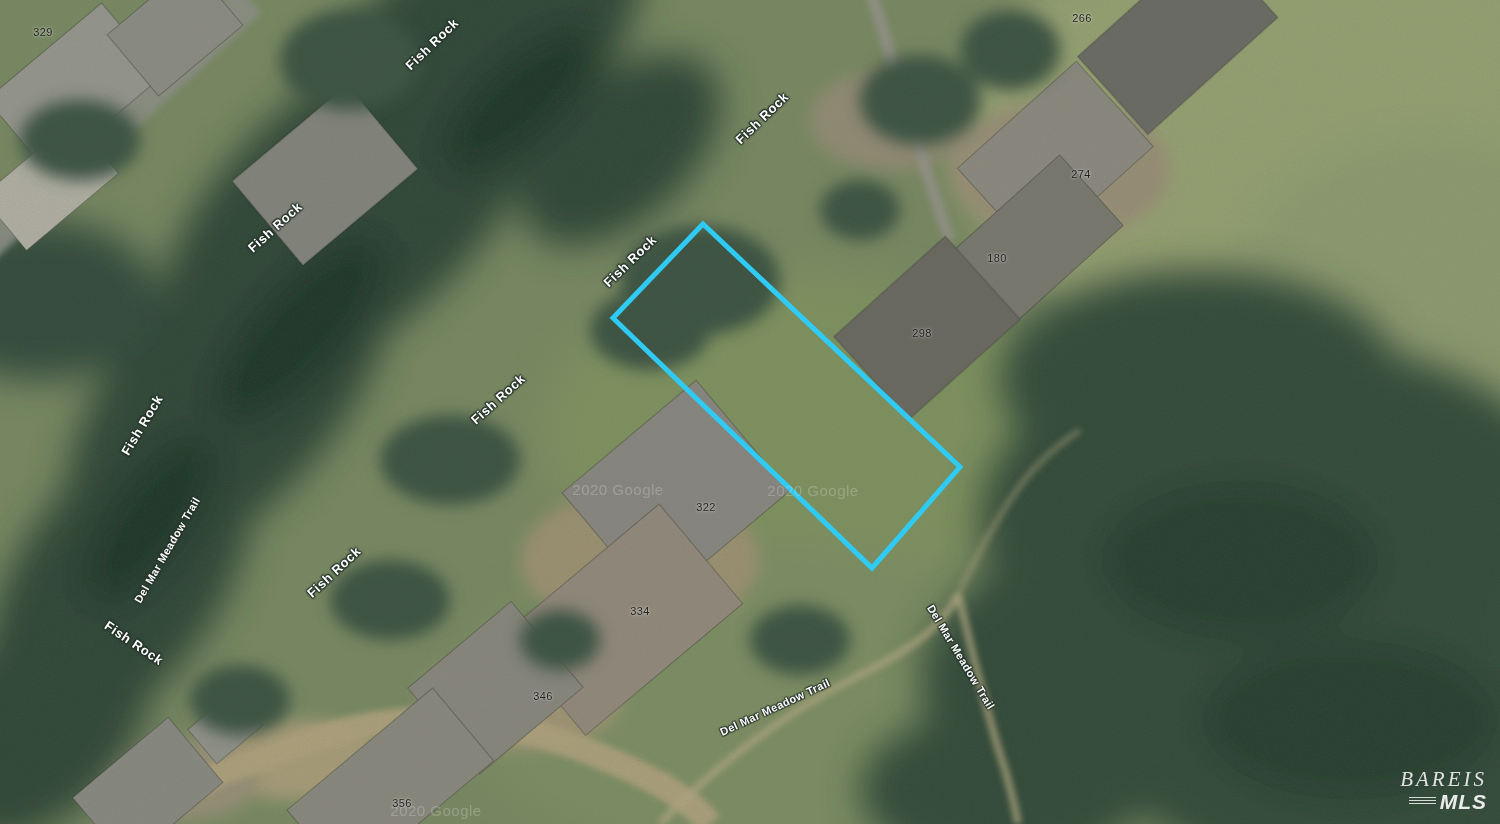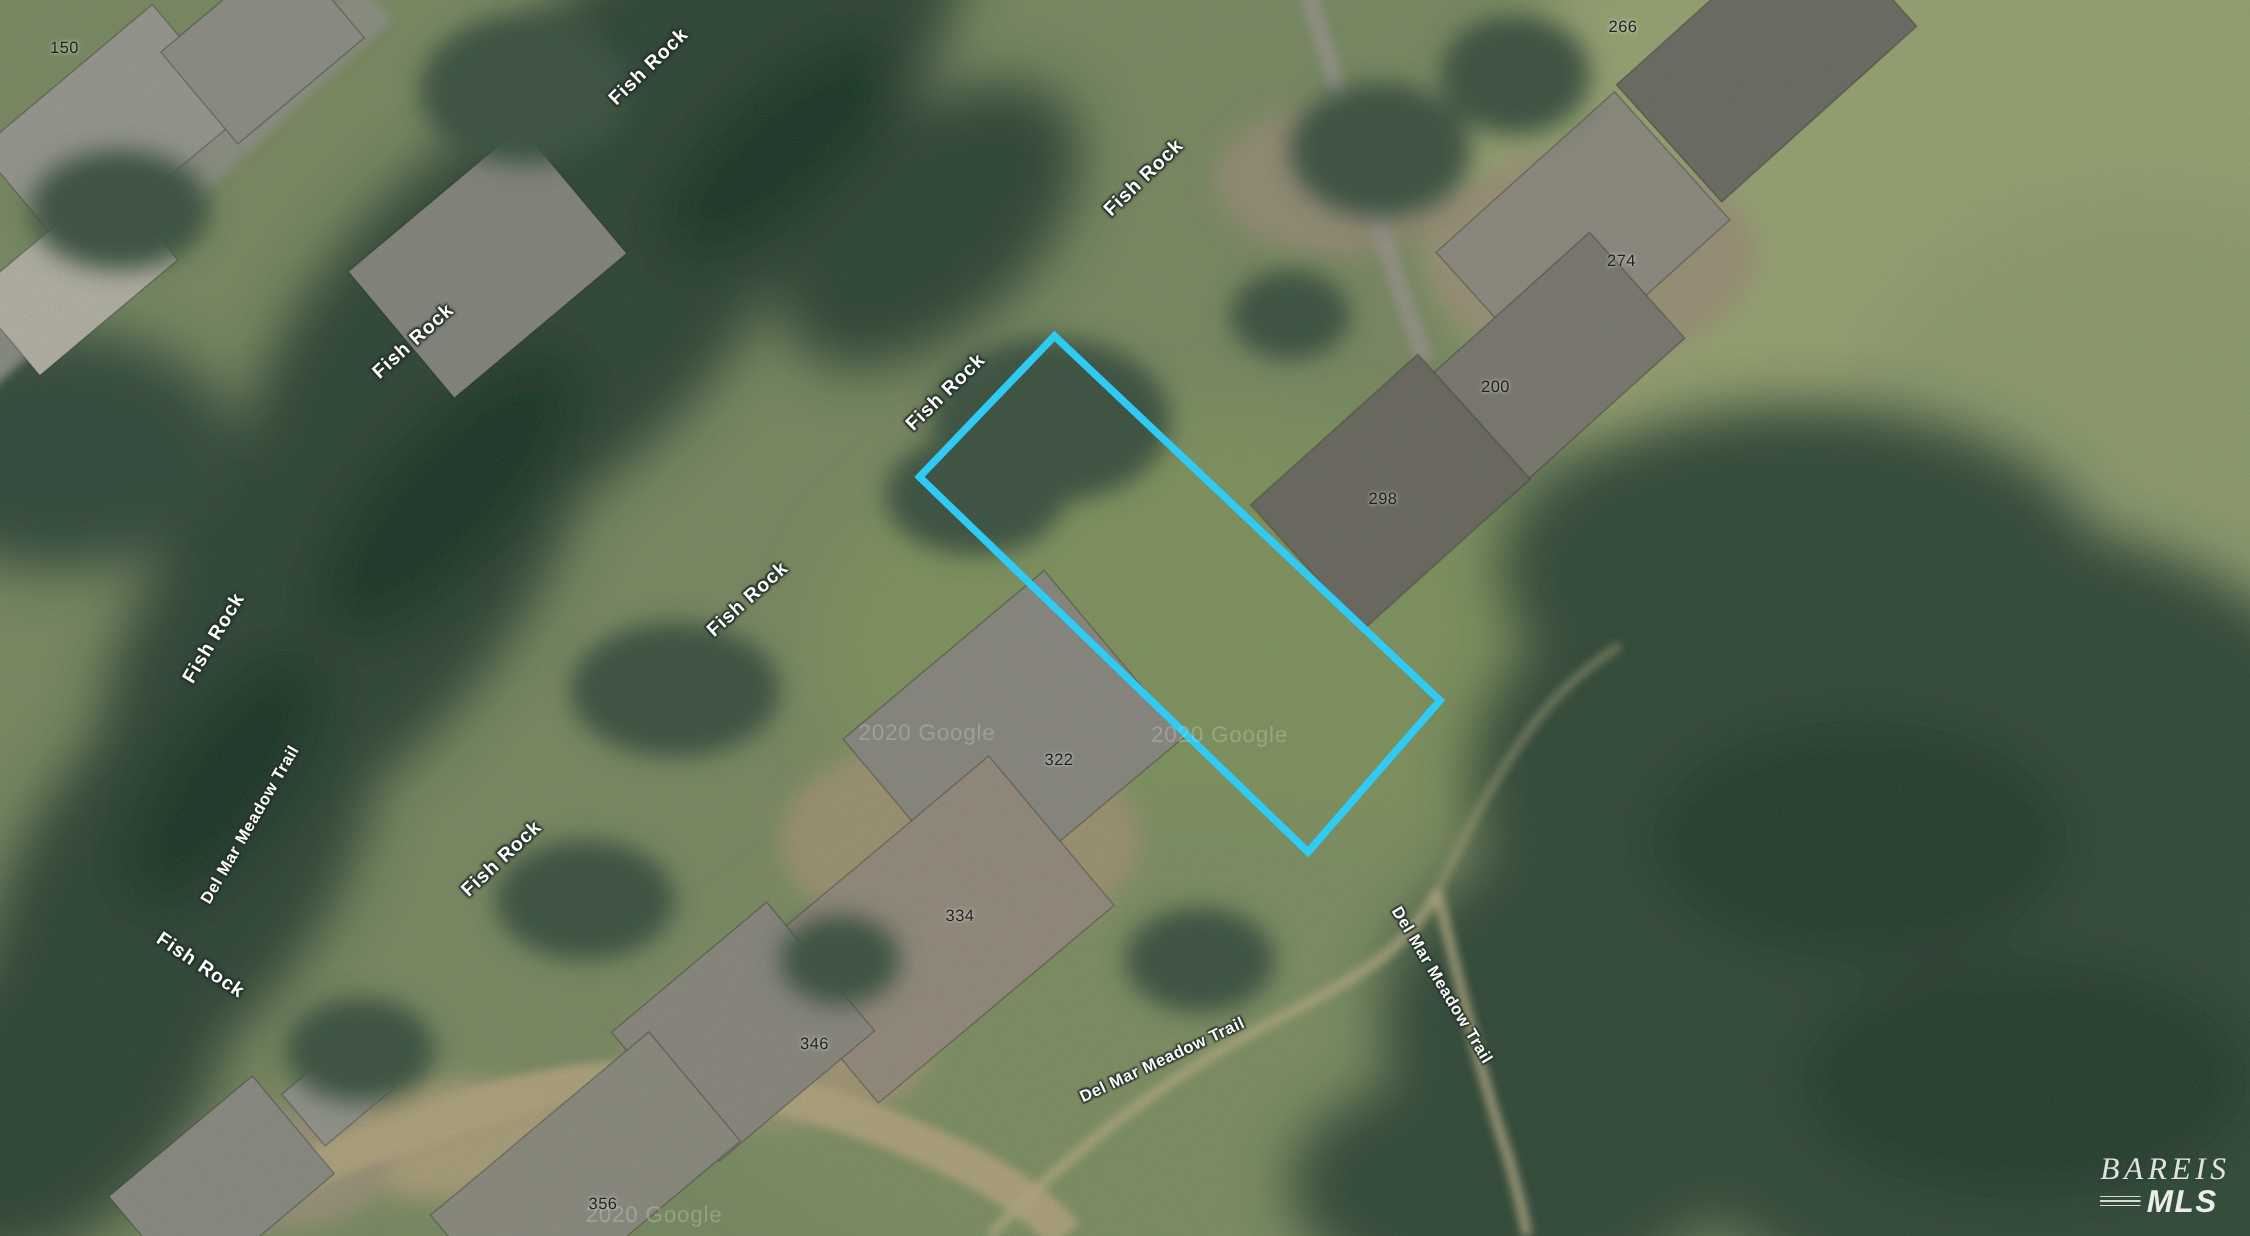--- a/index.html
+++ b/index.html
@@ -34,21 +34,21 @@
   }
   .logo{
     position:absolute;right:13px;bottom:12px;z-index:6;text-align:right;
     pointer-events:none;
   }
   .logo-brand{
     font-family:"Liberation Serif", serif;
     font-size:21px;letter-spacing:3px;color:rgba(255,255,255,.85);
     line-height:1;text-shadow:0 0 2px rgba(40,55,45,.4);font-style:italic;
   }
-  .logo-row{display:flex;align-items:center;justify-content:flex-start;margin-top:1px;}
+  .logo-row{display:flex;align-items:center;justify-content:flex-end;margin-top:1px;}
   .stripes{
     width:27px;height:9px;margin-right:4px;display:inline-block;
     background:repeating-linear-gradient(
       to bottom, rgba(255,255,255,.8) 0 1px, rgba(255,255,255,0) 1px 3px);
   }
   .logo-sub{
     font-family:"Liberation Sans", sans-serif;
     font-style:italic;font-weight:900;font-size:21px;line-height:1;
     color:rgba(255,255,255,.9);letter-spacing:1px;
   }
@@ -167,24 +167,24 @@
   <div class="label road" style="left:630px;top:261px;--r:-44deg">Fish Rock</div>
   <div class="label road" style="left:498px;top:399px;--r:-42deg">Fish Rock</div>
   <div class="label road" style="left:142px;top:425px;--r:-59deg">Fish Rock</div>
   <div class="label road" style="left:334px;top:572px;--r:-43deg">Fish Rock</div>
   <div class="label road" style="left:134px;top:643px;--r:34deg">Fish Rock</div>
 
   <div class="label trail" style="left:167px;top:550px;--r:-60deg">Del Mar Meadow Trail</div>
   <div class="label trail" style="left:775px;top:707px;--r:-25deg">Del Mar Meadow Trail</div>
   <div class="label trail" style="left:961px;top:657px;--r:59deg">Del Mar Meadow Trail</div>
 
-  <div class="label hn" style="left:43px;top:32px">150</div>
+  <div class="label hn" style="left:43px;top:32px">329</div>
   <div class="label hn" style="left:1082px;top:18px">266</div>
   <div class="label hn" style="left:1081px;top:174px">274</div>
-  <div class="label hn" style="left:997px;top:258px">200</div>
+  <div class="label hn" style="left:997px;top:258px">180</div>
   <div class="label hn" style="left:922px;top:333px">298</div>
   <div class="label hn" style="left:706px;top:507px">322</div>
   <div class="label hn" style="left:640px;top:611px">334</div>
   <div class="label hn" style="left:543px;top:696px">346</div>
   <div class="label hn" style="left:402px;top:803px">356</div>
 
   <div class="label wm" style="left:618px;top:489px">2020 Google</div>
   <div class="label wm" style="left:813px;top:490px">2020 Google</div>
   <div class="label wm" style="left:436px;top:810px">2020 Google</div>
 

